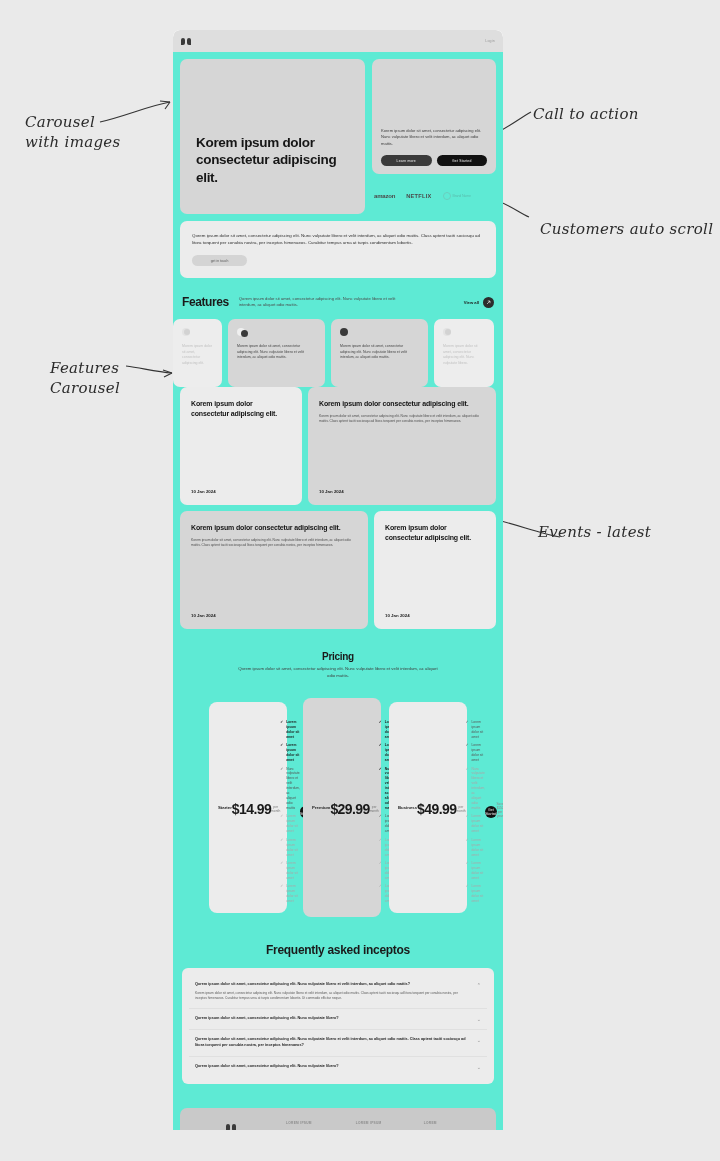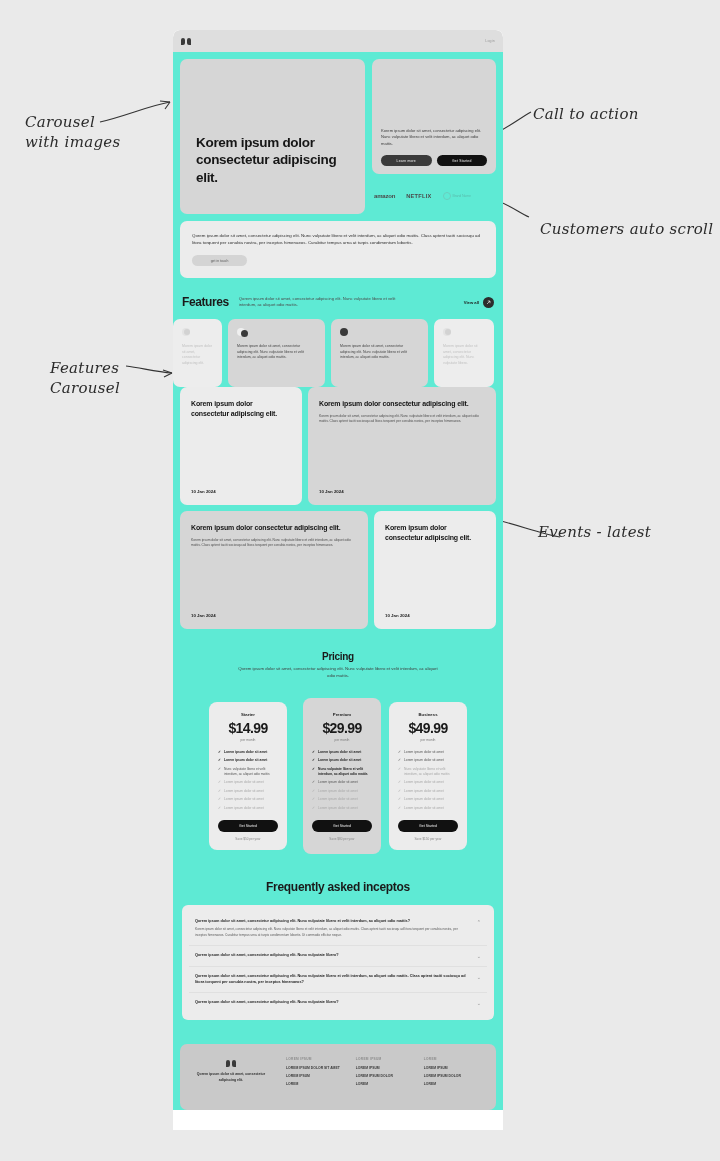--- a/index.html
+++ b/index.html
@@ -152,21 +152,21 @@
   .ev-a { width:122px; } .ev-b { flex:1; }
   .ev-c { flex:1; }      .ev-d { width:122px; }
 
   
   .pricing { padding:22px 9px 0; text-align:center; }
   .pr-title { font-size:10px; font-weight:700; letter-spacing:-.3px; }
   .pr-sub { font-size:4.3px; line-height:1.6; color:#3d3d3d; margin:4px auto 0; max-width:200px; }
   .pr-row { display:flex; align-items:center; justify-content:center; gap:8px; margin-top:18px; }
   .pr-card {
     width:78px; border-radius:8px; background:#ececec;
-    padding:10px 9px 9px; display:flex; flex-direction:column; align-items:center;
+    padding:10px 9px 9px; display:flex; align-items:center;
   }
   .pr-card.featured { background:#d6d6d6; padding-top:14px; padding-bottom:13px;margin-left:8px; }
   .pr-name { font-size:4.3px; font-weight:700; color:#1e1e1e; }
   .pr-price{ font-size:14px; font-weight:700; letter-spacing:-.6px; margin-top:3px; }
   .pr-per  { font-size:3.3px; color:#7a7a7a; margin-top:2px; }
   .pr-feats{ width:100%; margin-top:8px; display:flex; flex-direction:column; gap:3.5px; }
   .pr-feat { display:flex; gap:3px; align-items:flex-start; font-size:3.3px; line-height:1.5; text-align:left; }
   .pr-feat .ck { font-size:3.6px; line-height:1.35; }
   .pr-feat.strong { color:#1c1c1c; font-weight:700; }
   .pr-feat.mid    { color:#555; }

